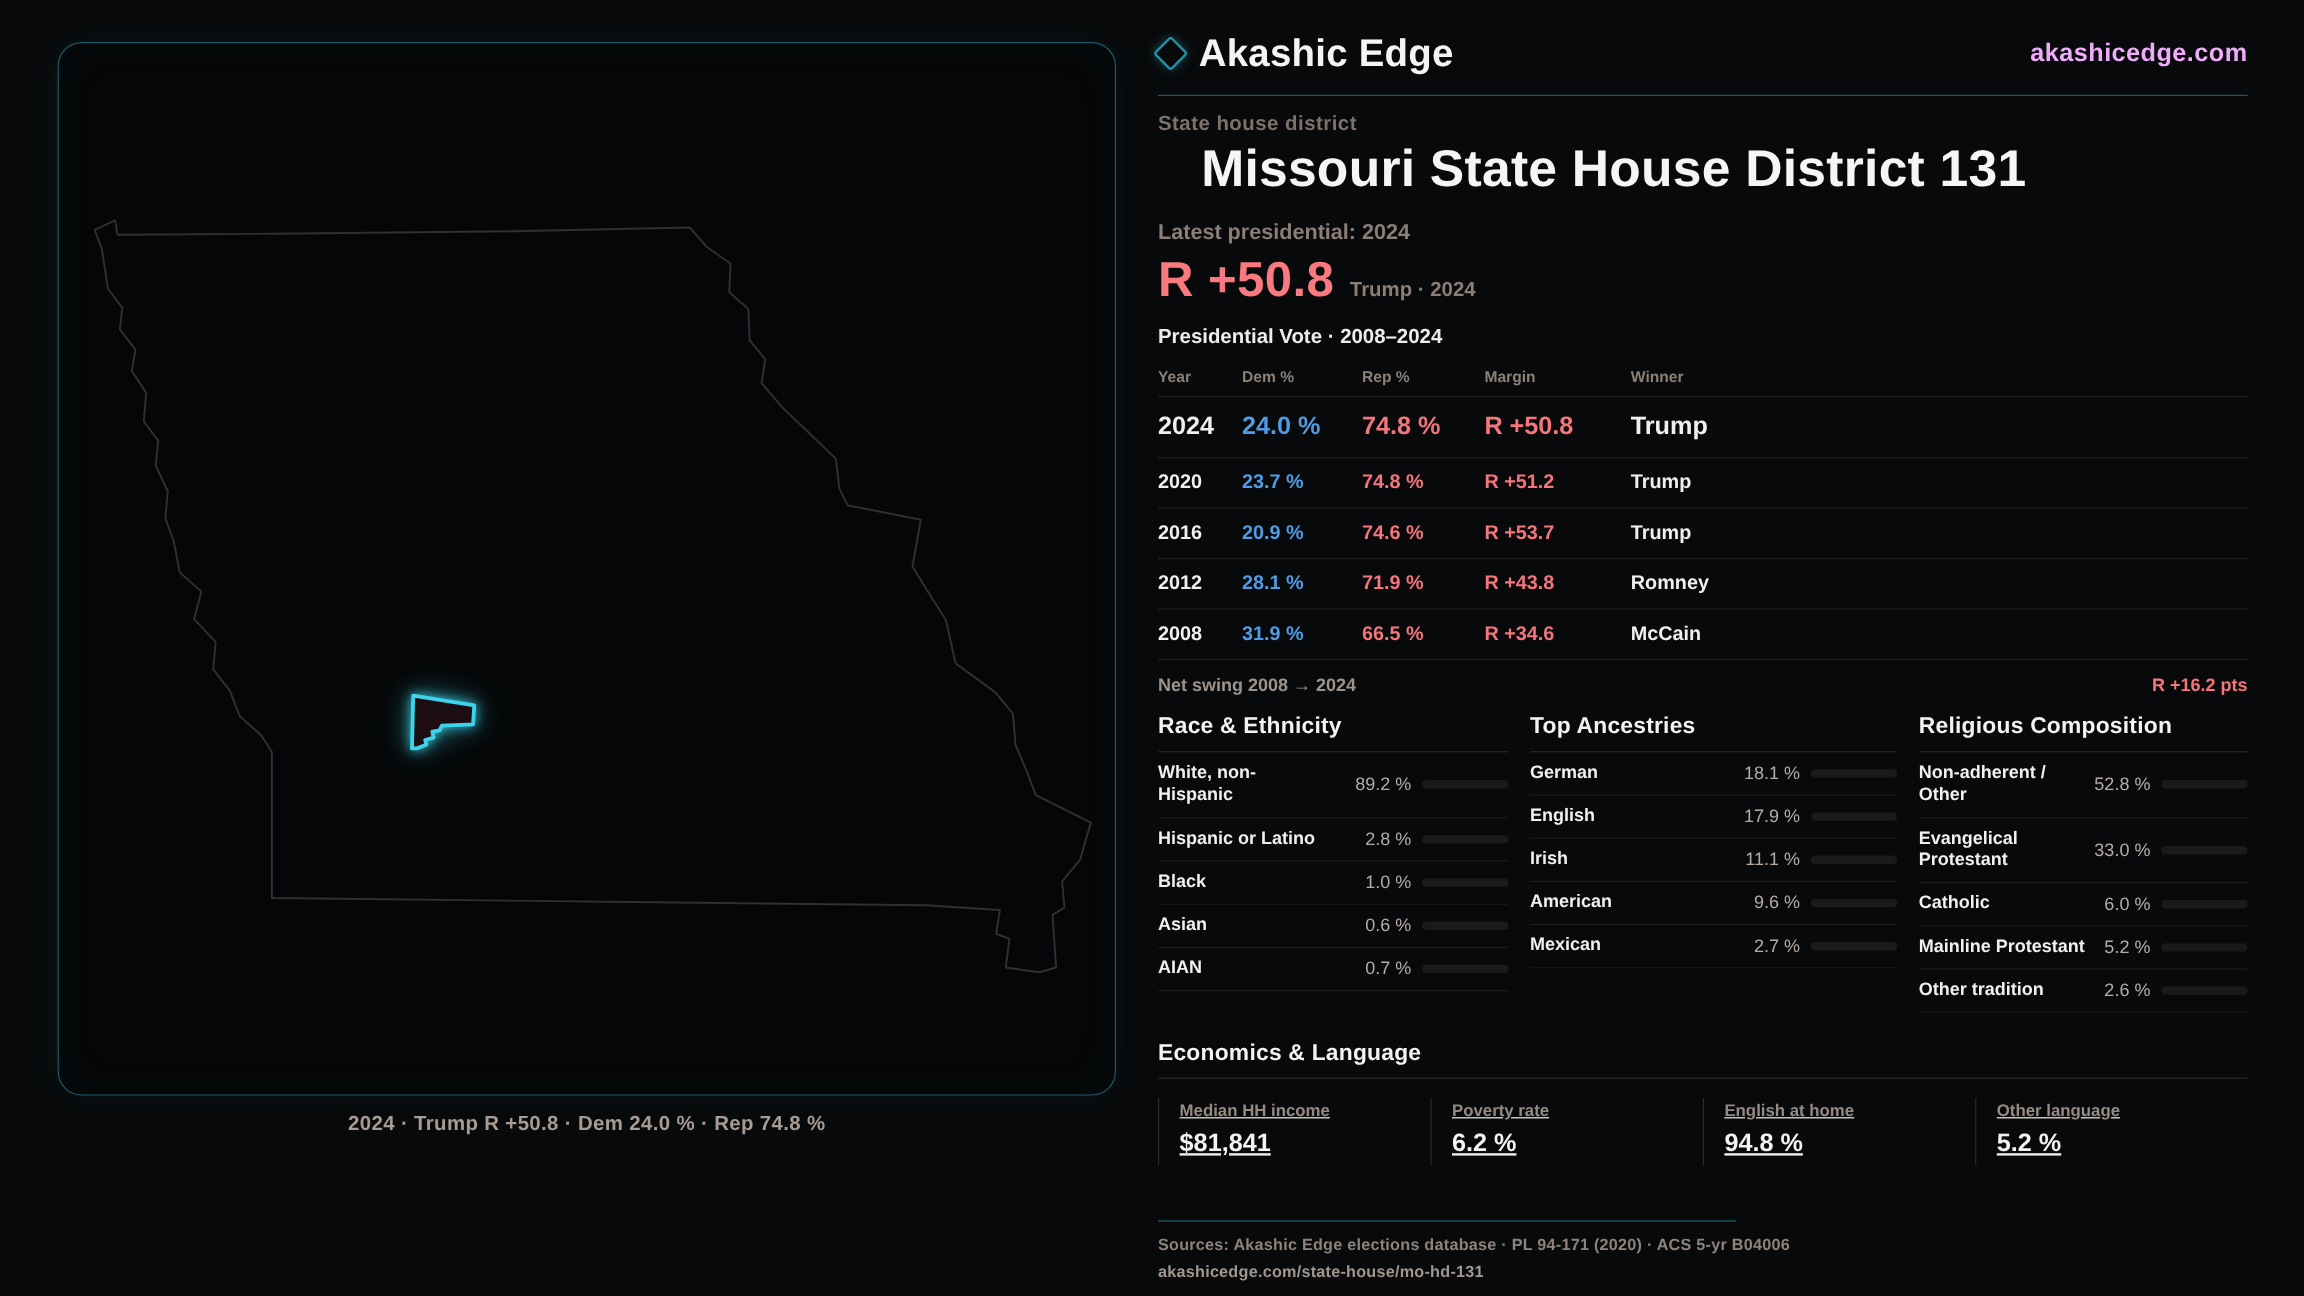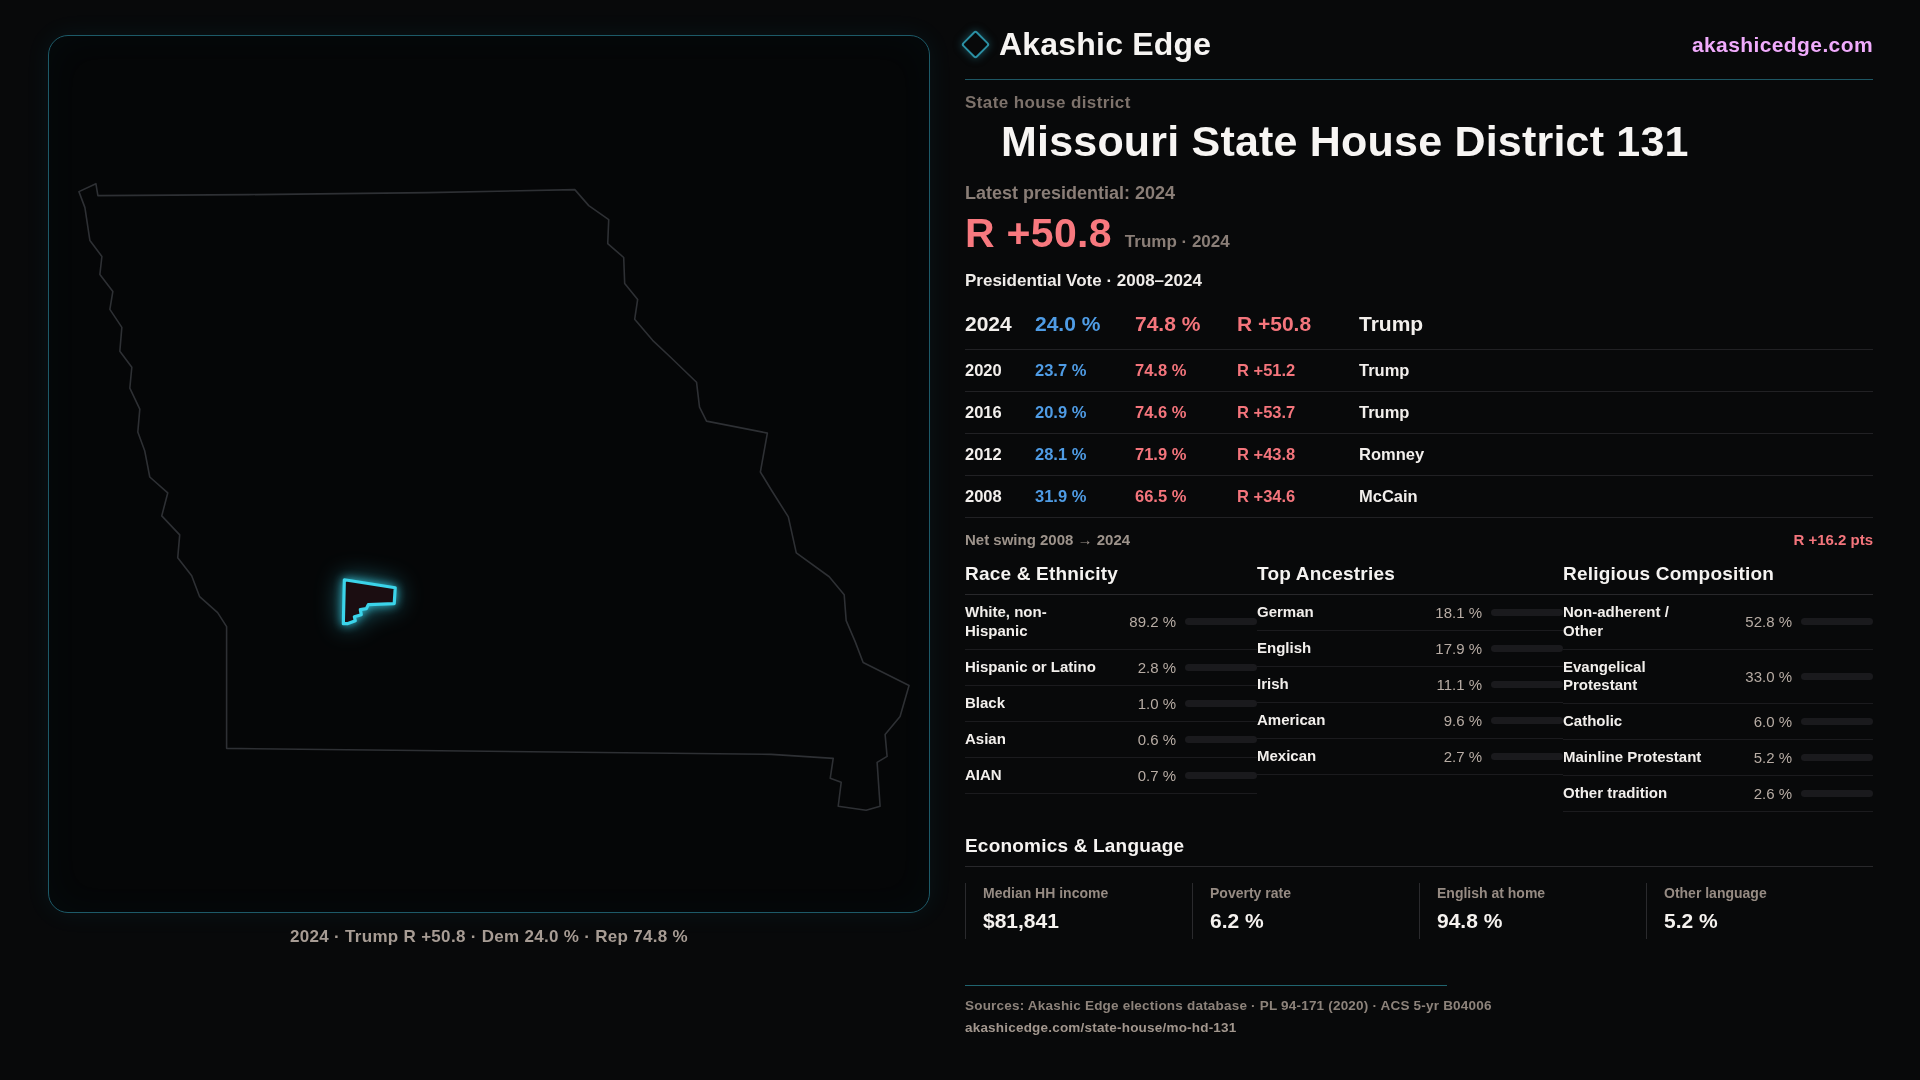--- a/index.html
+++ b/index.html
@@ -51,33 +51,33 @@
   .vrow.big{ padding:13px 0; }
   .vrow.big span{ font-size:21px; }
   .c-year{ color:#f2efec; } .c-dem{ color:#4f9ce5; } .c-rep{ color:#f4757c; }
   .c-mar{ color:#f4757c; } .c-win{ color:#f2efec; }
 
   .swing{ display:flex; justify-content:space-between; align-items:baseline; padding:13px 0 0 0; }
   .swing-label{ font-size:15px; font-weight:bold; color:#9d938b; }
   .swing-value{ font-size:15px; font-weight:bold; color:#f4757c; }
 
   
-  .demo{ margin-top:15px; display:grid; grid-template-columns:292px 306px 1fr; }
+  .demo{ margin-top:15px; display:grid; grid-template-columns:292px 306px 1fr; column-gap:18px; }
   .demo h3, .econ h3{ font-size:19px; font-weight:bold; color:#f5f3f1; padding-bottom:9px;
           border-bottom:1px solid #28282b; letter-spacing:.2px; }
   .drow{ display:grid; grid-template-columns:1fr auto 72px; align-items:center; gap:9px;
          padding:8px 0; border-bottom:1px solid #1b1b1e; min-height:36px; }
   .dlabel{ font-size:15px; font-weight:bold; color:#f2efec; line-height:1.25; }
   .dvalue{ font-size:15px; color:#b7aca4; white-space:nowrap; }
   .track{ width:72px; height:7px; border-radius:4px; background:#1a1a1d; overflow:hidden; }
   .fill{ height:100%; border-radius:4px; }
 
   
   .econ{ margin-top:23px; }
-  .stats{ display:grid; grid-template-columns:repeat(4,1fr); margin-top:16px; }
+  .stats{ display:grid; grid-template-columns:repeat(4,1fr); margin-top:16px;text-decoration:underline; }
   .stat{ border-left:1px solid #2a2a2d; padding:2px 0 6px 17px; }
   .stat-label{ font-size:14px; font-weight:bold; color:#968b83; }
   .stat-value{ margin-top:8px; font-size:21px; font-weight:bold; color:#f5f2ef; }
 
   
   .footer{ margin-top:46px; }
   .footer-rule{ width:482px; height:1px; background:#20646f; }
   .src{ margin-top:12px; font-size:13.5px; font-weight:bold; color:#8d837b; letter-spacing:.2px; }
   .url{ margin-top:7px; font-size:13.5px; font-weight:bold; color:#a2978e; letter-spacing:.2px; }
 </style>
@@ -120,20 +120,27 @@
   <div class="latest">Latest presidential: 2024</div>
 
   <div class="margin-row">
     <span class="margin-big">R +50.8</span>
     <span class="margin-sub">Trump · 2024</span>
   </div>
 
   <div class="table-title">Presidential Vote · 2008–2024</div>
 
   <div class="vtable">
+    <div class="vrow head">
+      <span>Year</span>
+      <span>Dem %</span>
+      <span>Rep %</span>
+      <span>Margin</span>
+      <span>Winner</span>
+    </div>
     <div class="vrow big">
       <span class="c-year">2024</span>
       <span class="c-dem">24.0 %</span>
       <span class="c-rep">74.8 %</span>
       <span class="c-mar">R +50.8</span>
       <span class="c-win">Trump</span>
     </div>
     <div class="vrow">
       <span class="c-year">2020</span>
       <span class="c-dem">23.7 %</span>

